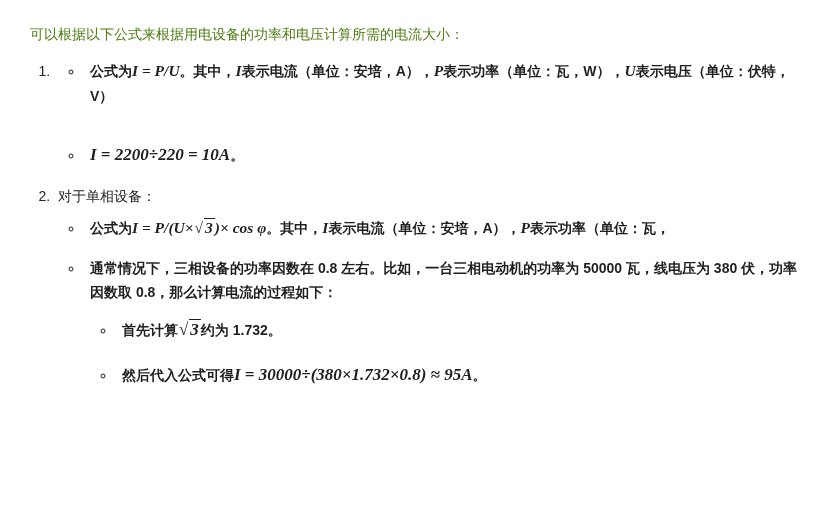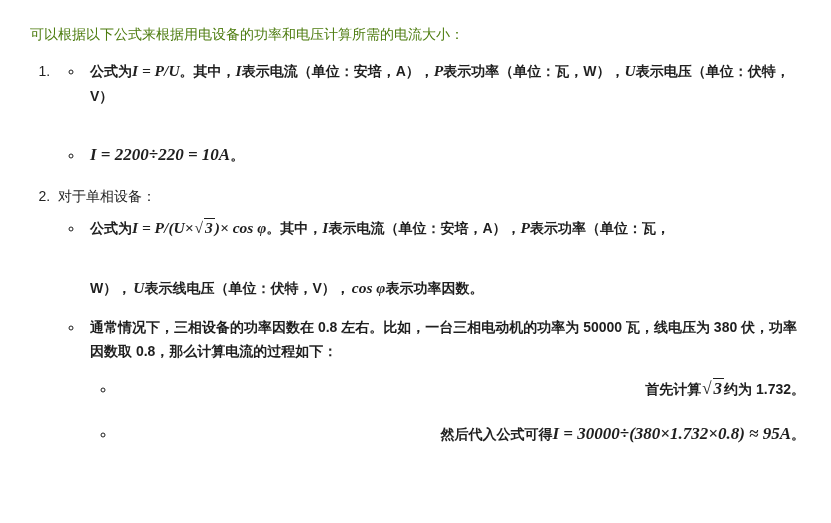--- a/index.html
+++ b/index.html
@@ -48,21 +48,20 @@
   }
   ul.level2 > li {
     margin-bottom: 14px;
     padding-left: 6px;
     font-weight: bold;
   }
   ul.level3 {
     margin: 10px 0 0 0;
     padding-left: 26px;
     list-style-type: circle;
-    text-align: right;
   }
   ul.level3 > li {
     margin-bottom: 16px;
     padding-left: 6px;
   }
   .txt { font-size: 14px; }
 
   
   .math {
     font-family: "Liberation Serif", serif;
@@ -117,23 +116,20 @@
 
       </ul>
     </li>
 
     <li>
       <div class="li-head">对于单相设备：</div>
       <ul class="level2">
 
         <li>
           <span class="txt">公式为</span><span class="math"><span>I = P/(U×</span><span class="sqrt">√<span class="radicand">3</span></span><span>)× cos φ</span></span><span class="txt">。其中，</span><span class="math">I</span><span class="txt">表示电流（单位：安培，A），</span><span class="math">P</span><span class="txt">表示功率（单位：瓦，</span>
-          <span class="wrap-line">
-            <span class="txt">W），</span><span class="inline-gap"></span><span class="math">U</span><span class="txt">表示线电压（单位：伏特，V），</span><span class="inline-gap"></span><span class="math">cos φ</span><span class="txt">表示功率因数。</span>
-          </span>
         </li>
 
         <li>
           <span class="txt">通常情况下，三相设备的功率因数在 0.8 左右。比如，一台三相电动机的功率为 50000 瓦，线电压为 380 伏，功率因数取 0.8，那么计算电流的过程如下：</span>
           <ul class="level3">
             <li>
               <span class="txt">首先计算</span><span class="math-big"><span class="sqrt">√<span class="radicand">3</span></span></span><span class="txt">约为 1.732。</span>
             </li>
             <li>
               <span class="txt">然后代入公式可得</span><span class="math-big">I = 30000÷(380×1.732×0.8) ≈ 95A</span><span class="txt">。</span>

